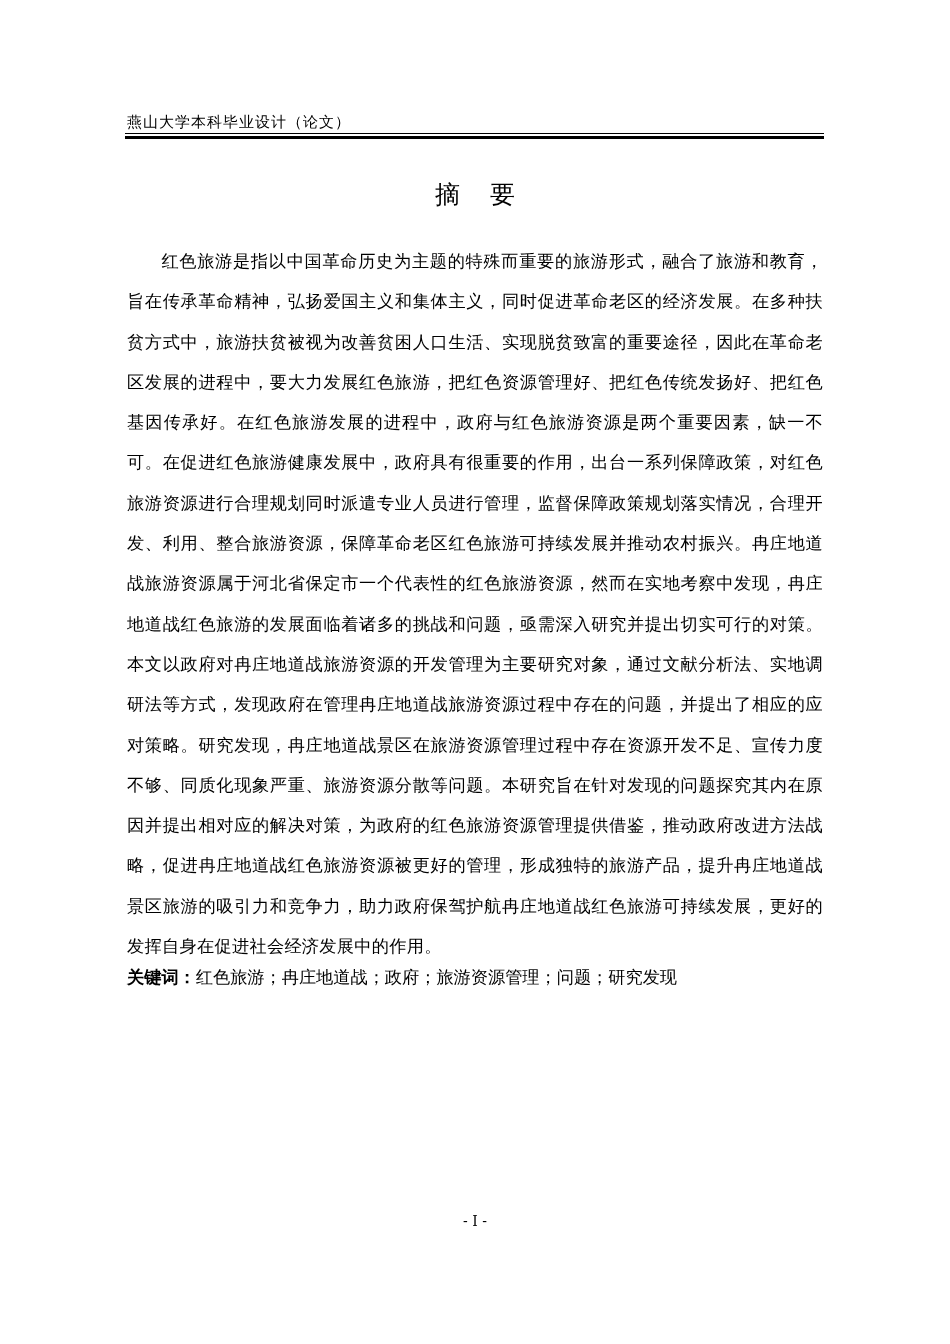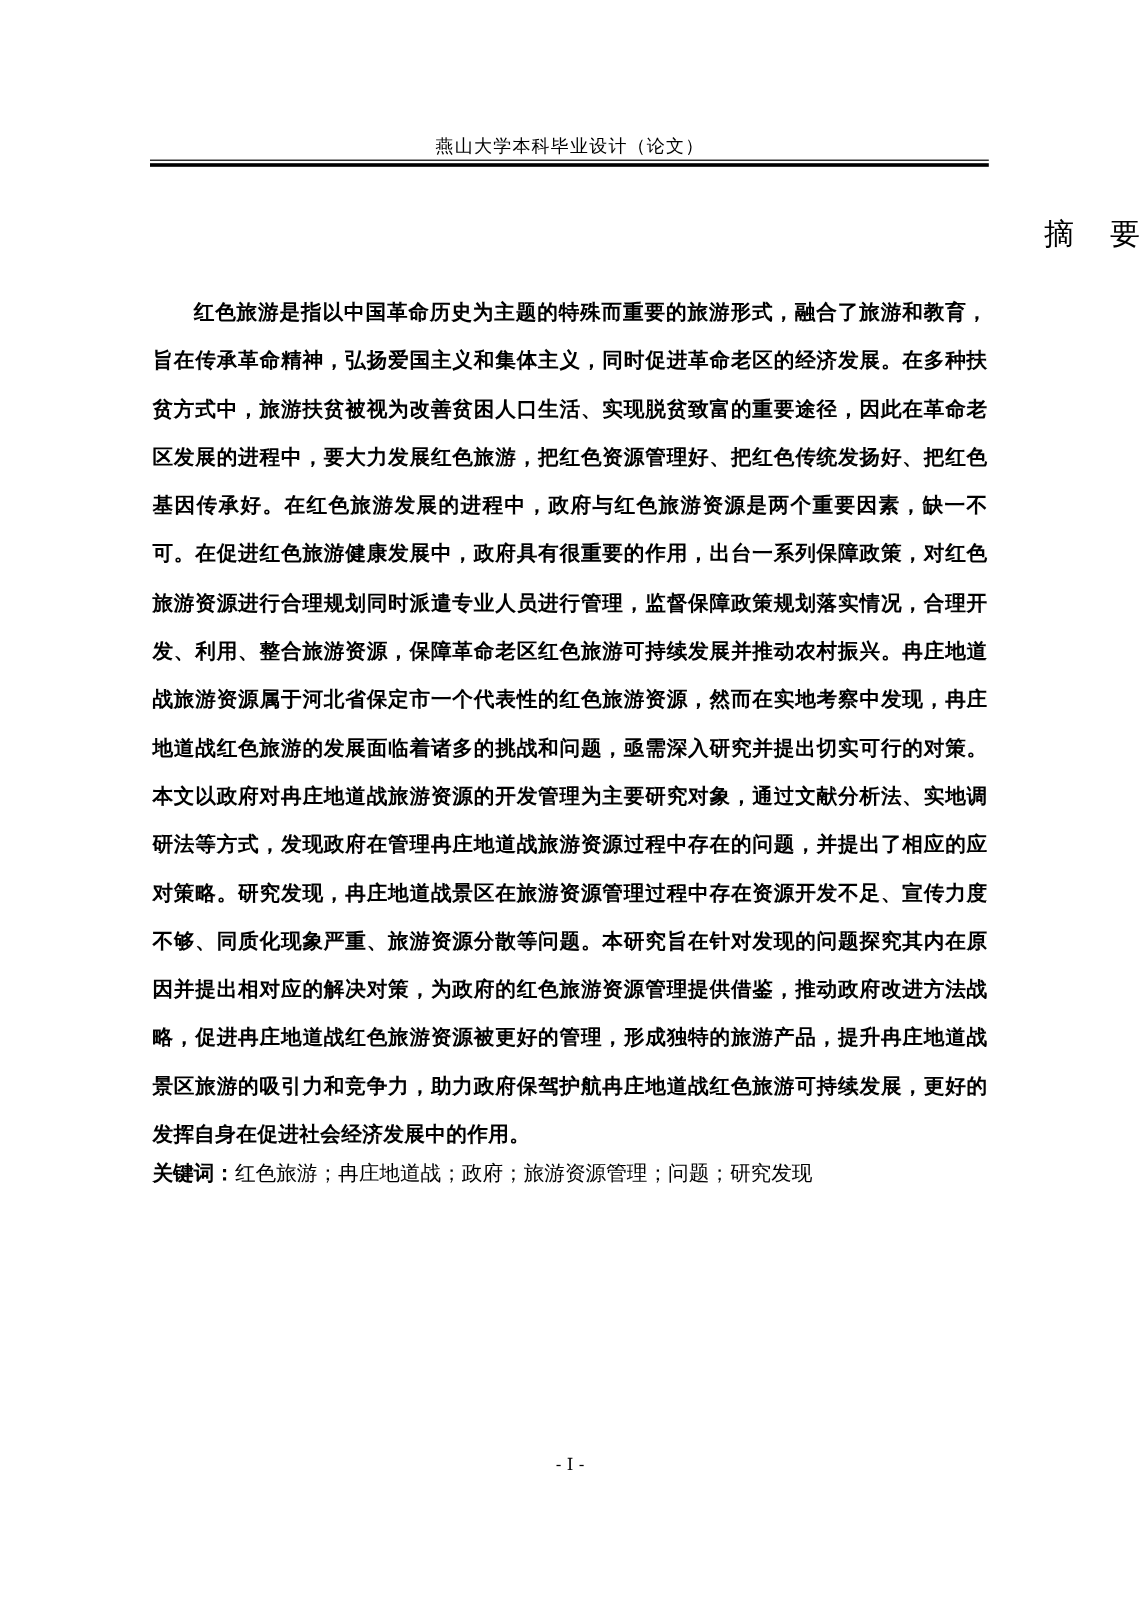--- a/index.html
+++ b/index.html
@@ -1,30 +1,30 @@
 <!DOCTYPE html>
 <html><head>
   <meta charset="utf-8">
   <style>
     html, body { margin: 0; padding: 0; background: #ffffff; }
     body { width: 950px; height: 1344px; position: relative; overflow: hidden;
            font-family: "DejaVu Serif", "Liberation Serif", serif; color: #000; }
-    .header { position: absolute; left: 127px; width: 696px; top: 113px; text-align: center;
+    .header { position: absolute; left: 127px; width: 696px; top: 113px; text-align: left;
               font-size: 15px; letter-spacing: 1px; line-height: 18px; }
     .rule-thin { position: absolute; left: 125px; width: 699px; top: 133px; height: 1px; background: #000; }
     .rule-thick { position: absolute; left: 125px; width: 699px; top: 136px; height: 3px; background: #000; }
-    .title { position: absolute; left: 0; width: 950px; top: 177px; text-align: right;
+    .title { position: absolute; left: 0; width: 950px; top: 177px; text-align: center;
              font-family: "DejaVu Sans", "Liberation Sans", sans-serif; font-size: 25px;
              line-height: 36px; letter-spacing: 0; }
     .title span { display: inline-block; }
     .title .gap { width: 30px; }
     .body-text { position: absolute; left: 127px; width: 696px; top: 241px; font-size: 17.2px;
-                 line-height: 40.3px; text-align: justify; text-indent: 2em; letter-spacing: 0.3px; font-weight: bold; }
+                 line-height: 40.3px; text-align: justify; text-indent: 2em; letter-spacing: 0.3px; }
     .keywords { position: absolute; left: 127px; width: 696px; top: 962px; font-size: 17.2px; line-height: 30px; }
-    .kw-label { font-family: Liberation Sans, sans-serif; font-weight: bold; }
+    .kw-label { font-family: Liberation Serif, serif; font-weight: bold; }
     .page-num { position: absolute; left: 0; width: 950px; top: 1212px; text-align: center;
                 font-size: 14px; line-height: 18px; }
   </style>
 </head>
 <body>
 
 <div class="header">燕山大学本科毕业设计（论文）</div>
 <div class="rule-thin"></div>
 <div class="rule-thick"></div>
 

